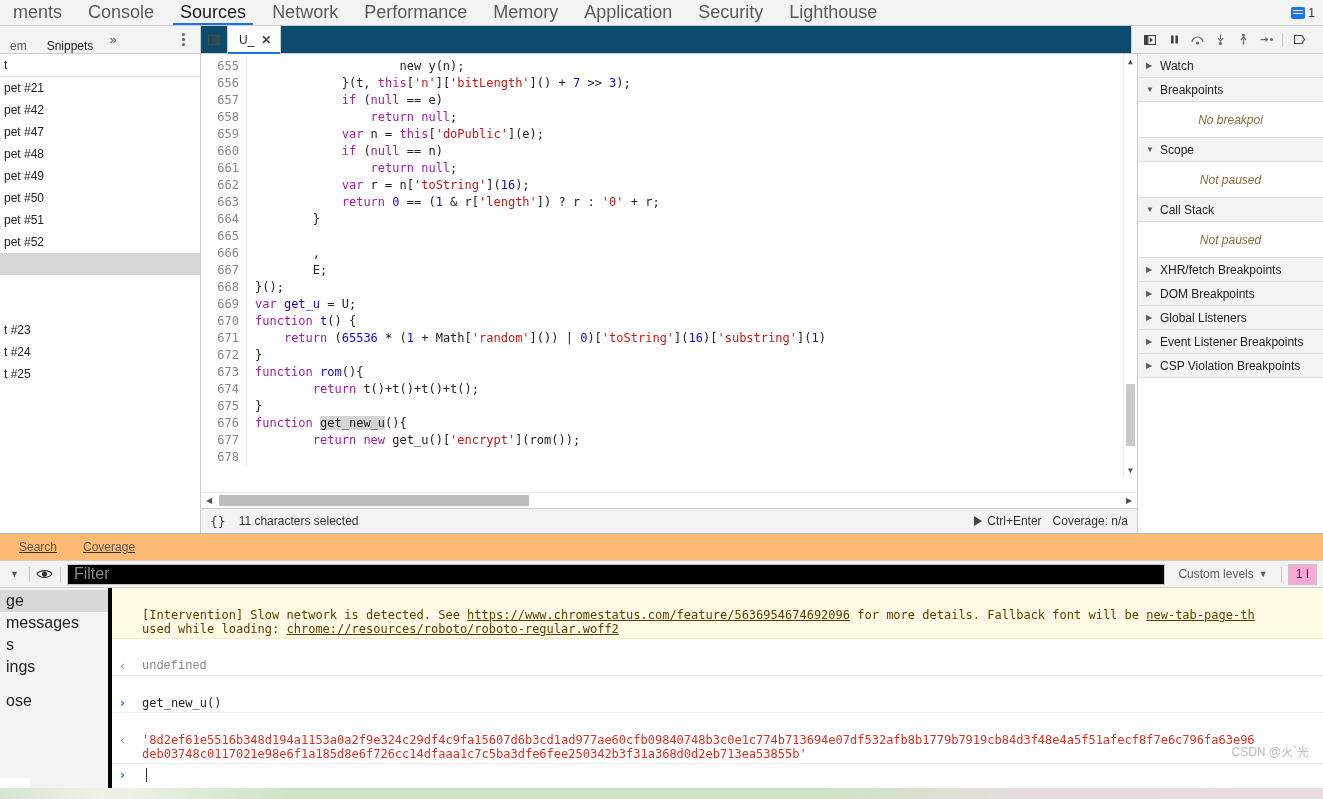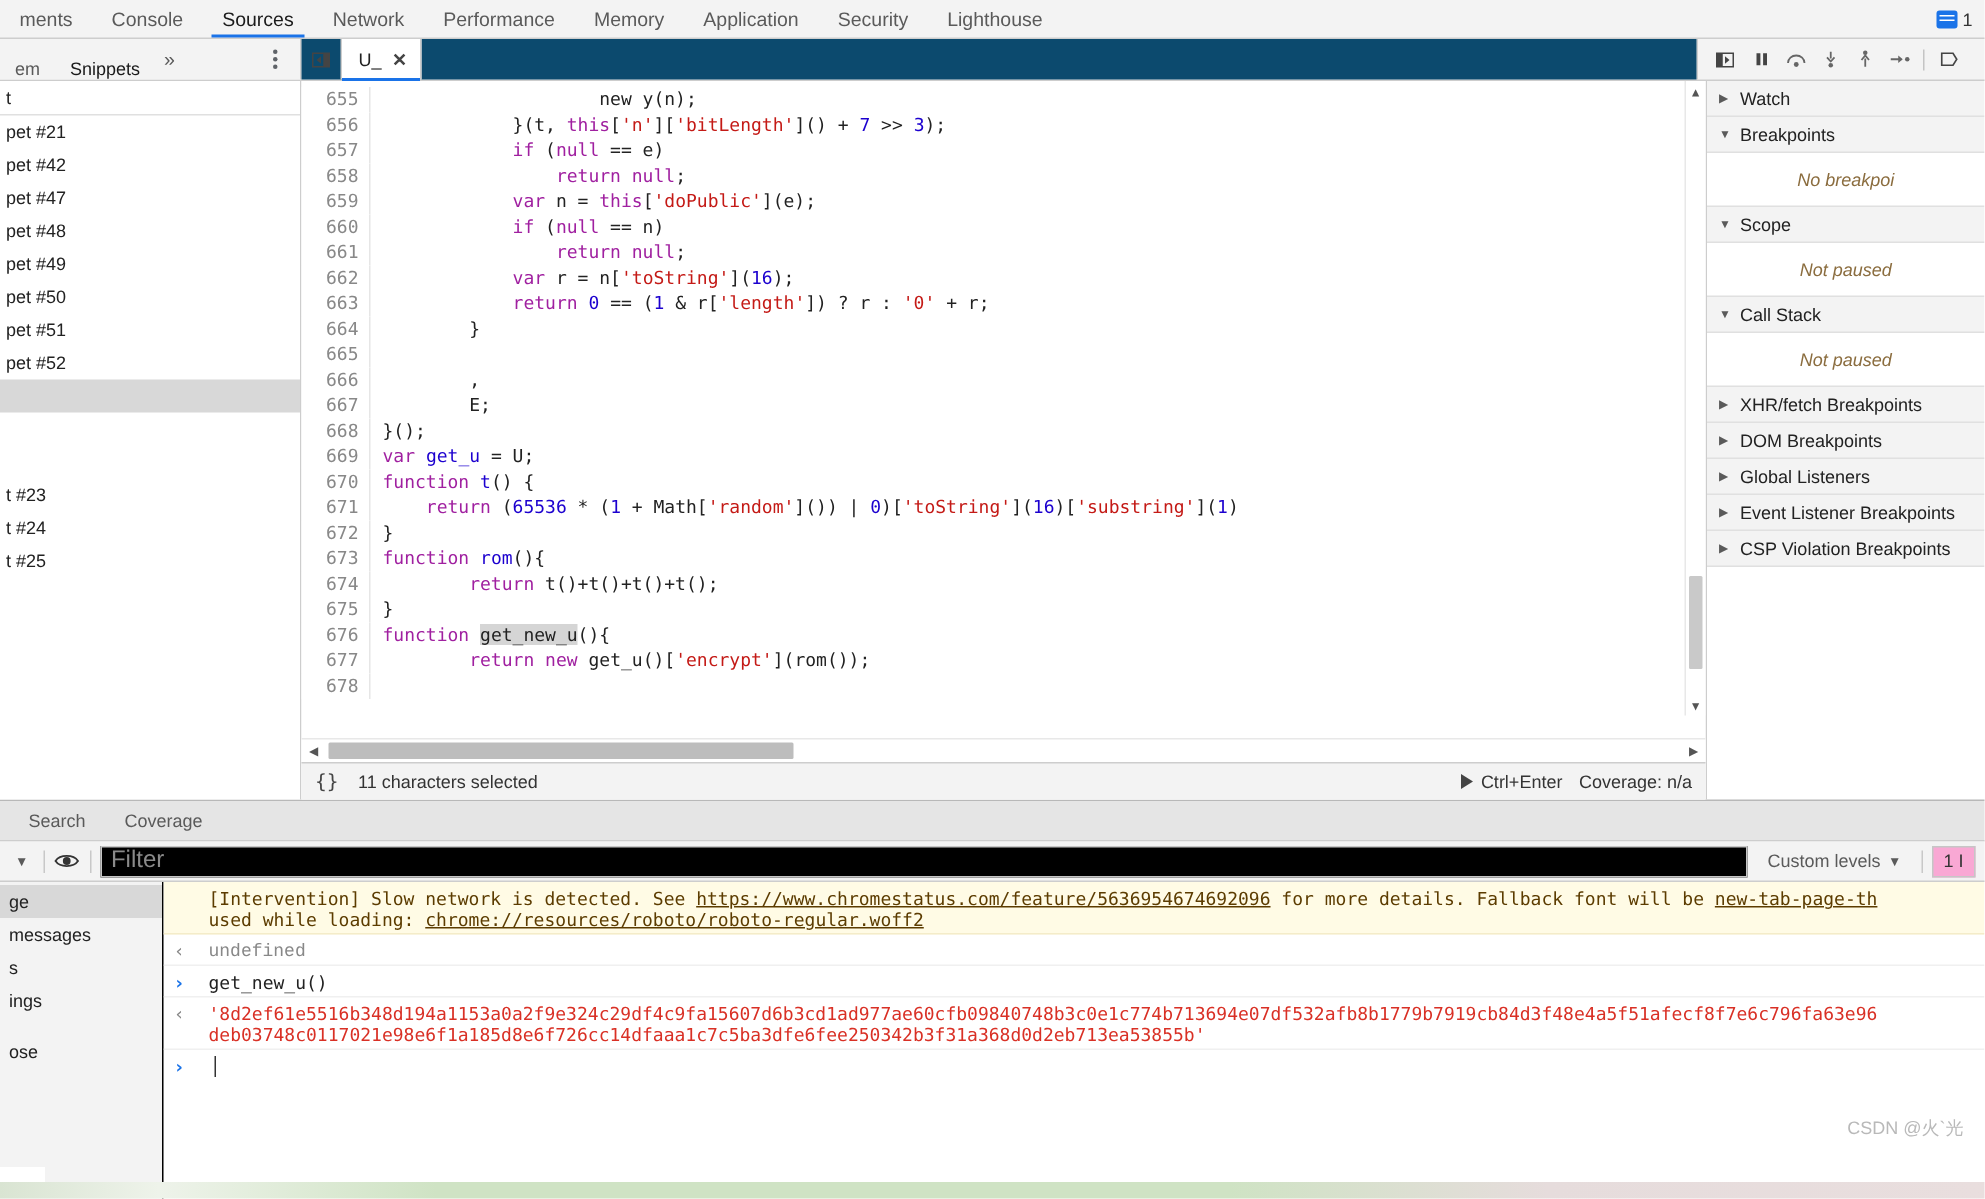--- a/index.html
+++ b/index.html
@@ -13,21 +13,21 @@
   .app { position:relative; width:1323px; height:799px; display:flex; flex-direction:column; }
 
   
   .main-tabbar {
     height:25px; min-height:25px; background:#f3f3f3;
     border-bottom:1px solid #cdcdcd;
     display:flex; align-items:stretch; position:relative;
   }
   .main-tab {
     padding:0 13px; display:flex; align-items:center;
-    font-size:13px; color:#5a5a5a; white-space:nowrap; position:relative;
+    font-size:18px; color:#5a5a5a; white-space:nowrap; position:relative;
     cursor:default;
   }
   .main-tab.active { color:#1a1a1a; }
   .main-tab.active:after {
     content:""; position:absolute; left:6px; right:6px; bottom:0;
     height:2px; background:#1a73e8;
   }
   .tabbar-right { margin-left:auto; display:flex; align-items:center; padding-right:4px; gap:6px; }
   .msg-badge {
     display:flex; align-items:center; gap:3px; padding:2px 3px;
@@ -184,23 +184,24 @@
     font-style:italic; color:#8b6d3f; border-bottom:1px solid #e0e0e0;
     background:#fff; padding:4px 6px; white-space:nowrap;
   }
 
   
   .drawer {
     height:265px; min-height:265px; border-top:1px solid #b8b8b8;
     background:#fff; display:flex; flex-direction:column;
   }
   .drawer-tabs {
-    height:26px; min-height:26px; background:#e5e5e5;
+    height:26px; min-height:26px; background:#fdba74;
     border-bottom:1px solid #cdcdcd; display:flex; align-items:stretch;
     padding-left:6px;
+    text-decoration:underline;
   }
   .drawer-tab {
     padding:0 13px; display:flex; align-items:center; font-size:12px;
     color:#5a5a5a; position:relative; white-space:nowrap;
   }
   .console-toolbar {
     height:26px; min-height:26px; background:#f3f3f3;
     border-bottom:1px solid #cdcdcd; display:flex; align-items:center;
     gap:6px; padding:0 6px;
   }
@@ -217,33 +218,33 @@
     color:#5a5a5a; font-size:12px; white-space:nowrap;
   }
   .settings-box {
     display:flex; align-items:center; padding:0 7px; height:19px;
     border:1px solid #c6c6c6; background:#f9a8d4; color:#333; font-size:12px; white-space:nowrap;
   }
 
   .console-body { flex:1; display:flex; min-height:0; }
   .console-sidebar {
     width:108px; min-width:108px; background:#f3f3f3;
-    border-right:1px solid #000000; font-size:12px; color:#222;
+    border-right:4px solid #000000; font-size:16px; color:#222;
     padding-top:2px; overflow:hidden;
   }
   .cs-item { height:22px; display:flex; align-items:center; padding-left:6px; white-space:nowrap; }
   .cs-item.selected { background:#d8d8d8; }
   .cs-gap { height:12px; }
 
   .console-messages {
     flex:1; min-width:0; overflow:hidden;
     font-family:"DejaVu Sans Mono", monospace; font-size:12px;
   }
   .msg-row {
-    display:flex; align-items:flex-start; padding:4px 0 2px 8px;
+    display:flex; align-items:flex-start; padding:20px 0 2px 8px;
     border-bottom:1px solid #f0f0f0; white-space:pre; min-width:0;
   }
   .msg-row.warning { background:#fffbe5; border-bottom:1px solid #f4ecc9; color:#5c3c00; }
   .msg-gutter { width:22px; min-width:22px; color:#888; font-family:"DejaVu Sans", sans-serif; font-size:12px; }
   .msg-gutter.in { color:#1a73e8; font-weight:bold; }
   .msg-text { white-space:pre; }
   .msg-text.result { color:#d93025; }
   .msg-text.undef { color:#888; font-family:Liberation Mono, monospace; }
   .msg-text.cmd { color:#222; }
   .link { color:#5c3c00; text-decoration:underline; }

